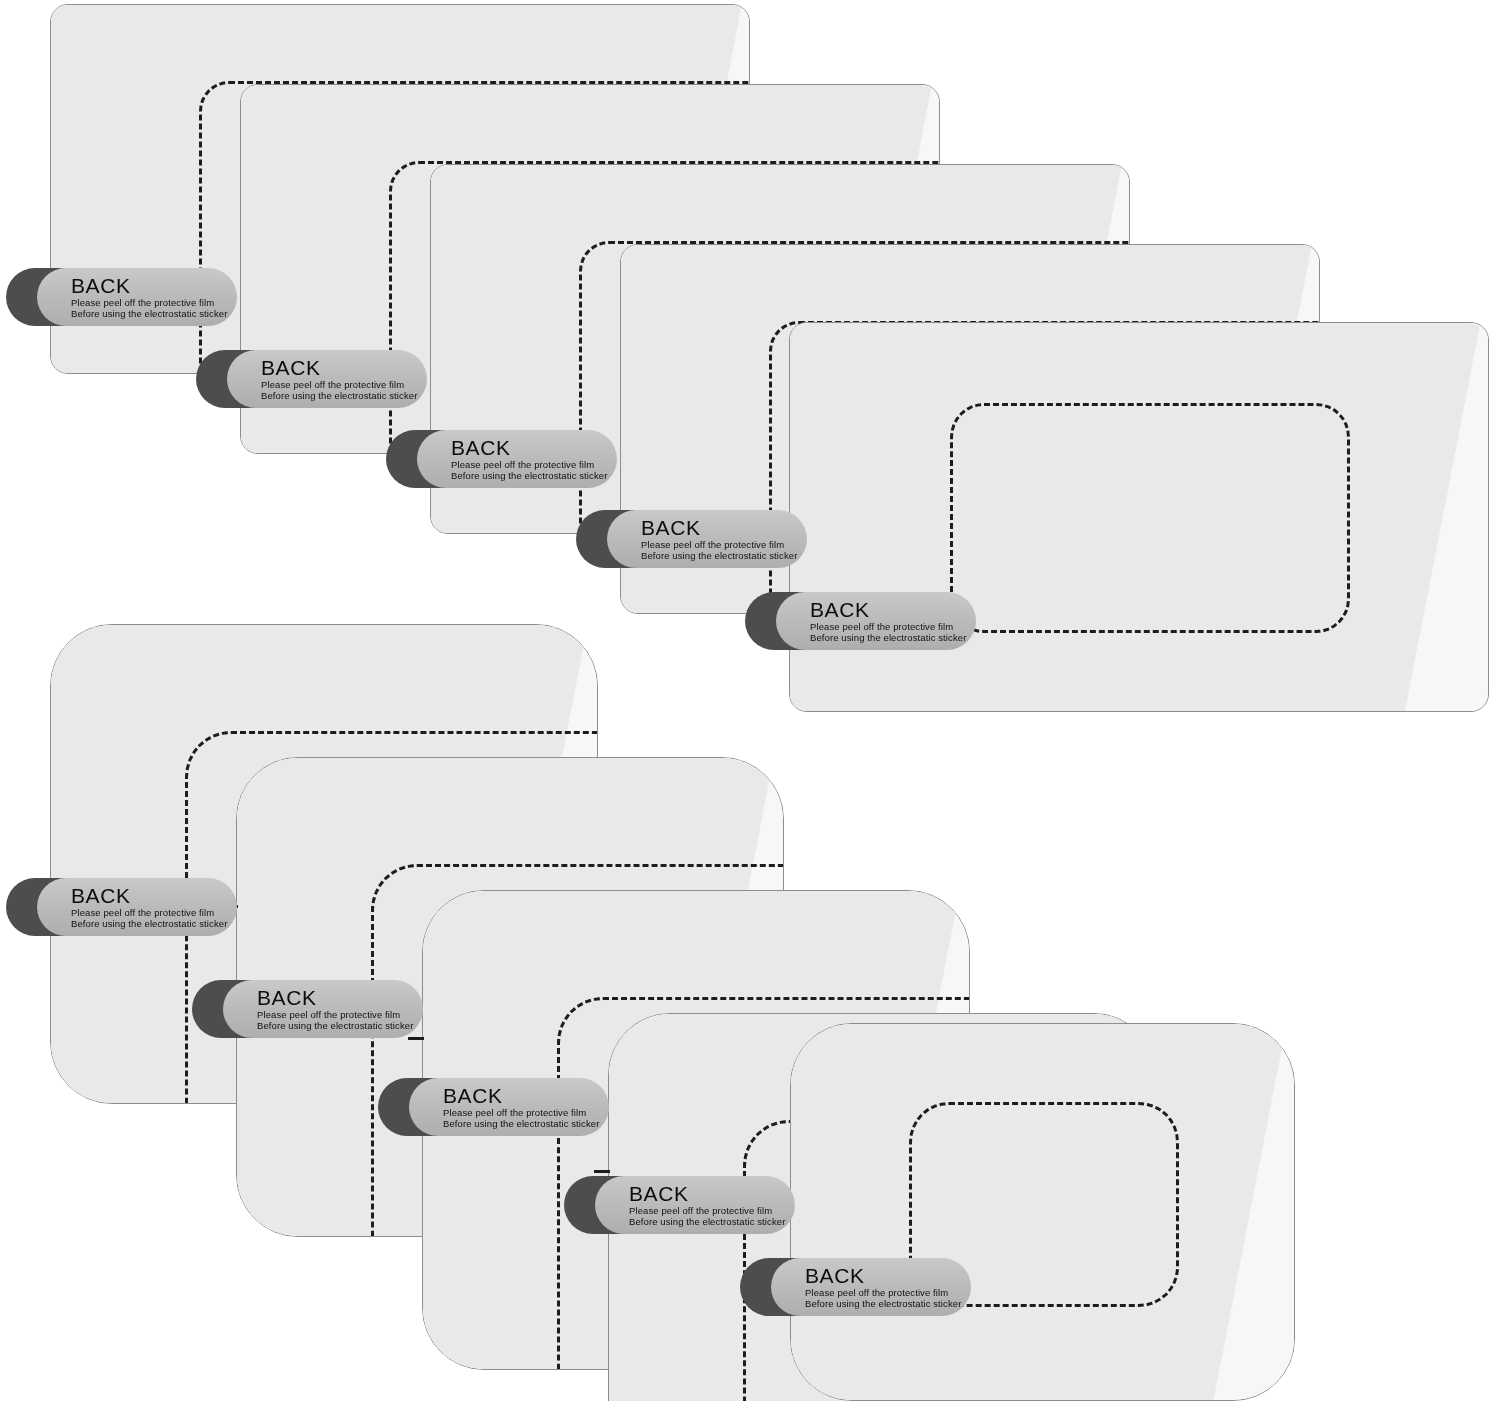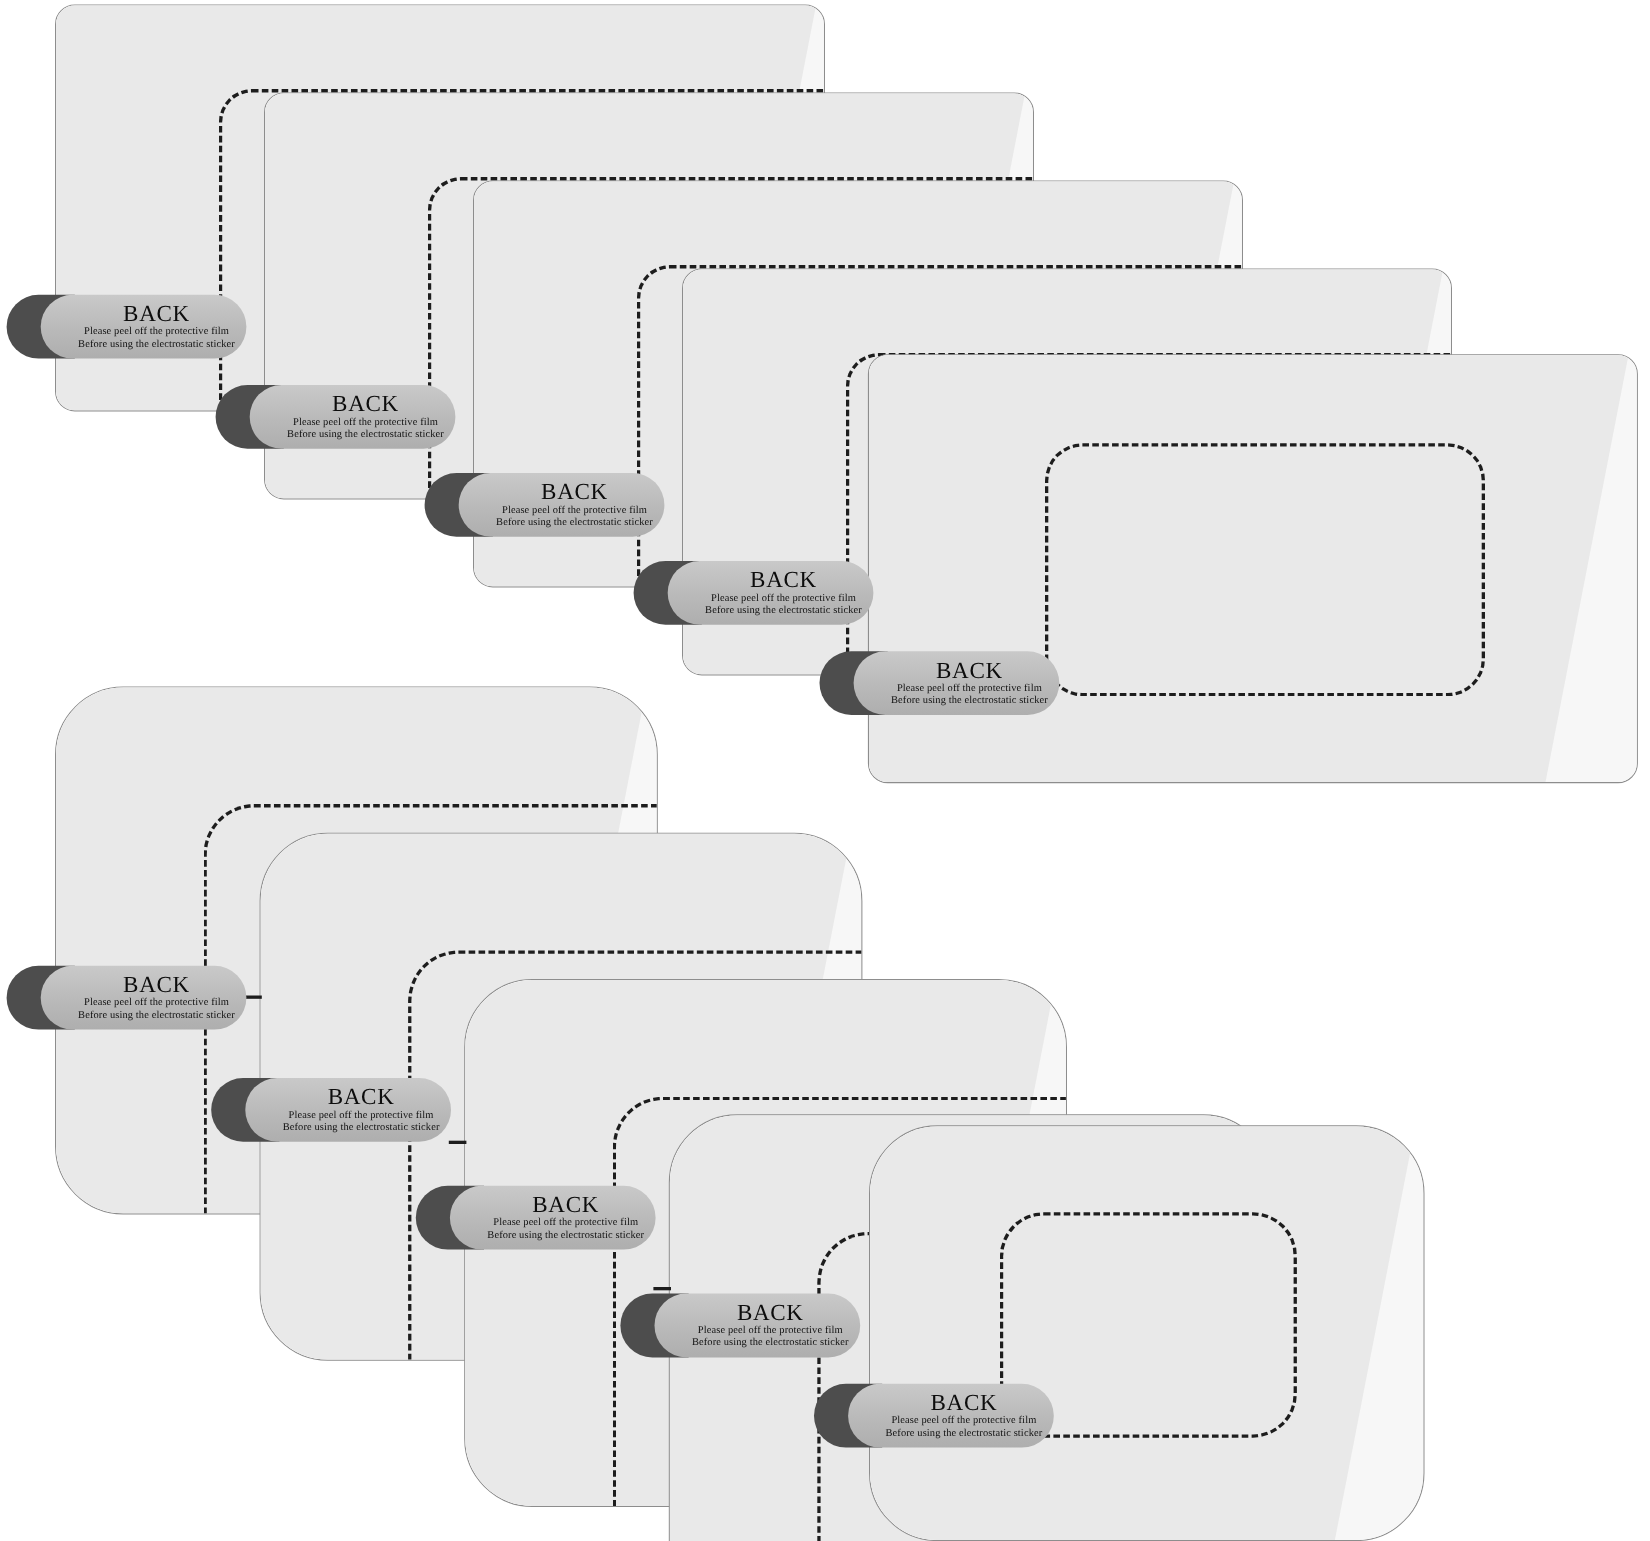--- a/index.html
+++ b/index.html
@@ -64,25 +64,24 @@
     flex:0 0 auto;
   }
   .label-pill{
     position:relative;
     flex:1 1 auto;
     margin-left:-31px;
     border-radius:29px;
     background:linear-gradient(180deg,#c9c9c9 0%,#b9b9b9 55%,#aeaeae 100%);
     display:flex;
     flex-direction:column;
-    align-items:center;
+    align-items:flex-start;
     justify-content:center;
     padding:3px 10px 4px 34px;
     box-sizing:border-box;
-    font-family:Liberation Serif, serif;
   }
   .label-title{
     font-size:21px;
     line-height:21px;
     color:#0d0d0d;
     letter-spacing:.6px;
     font-weight:400;
     margin-bottom:1px;
   }
   .label-line{

